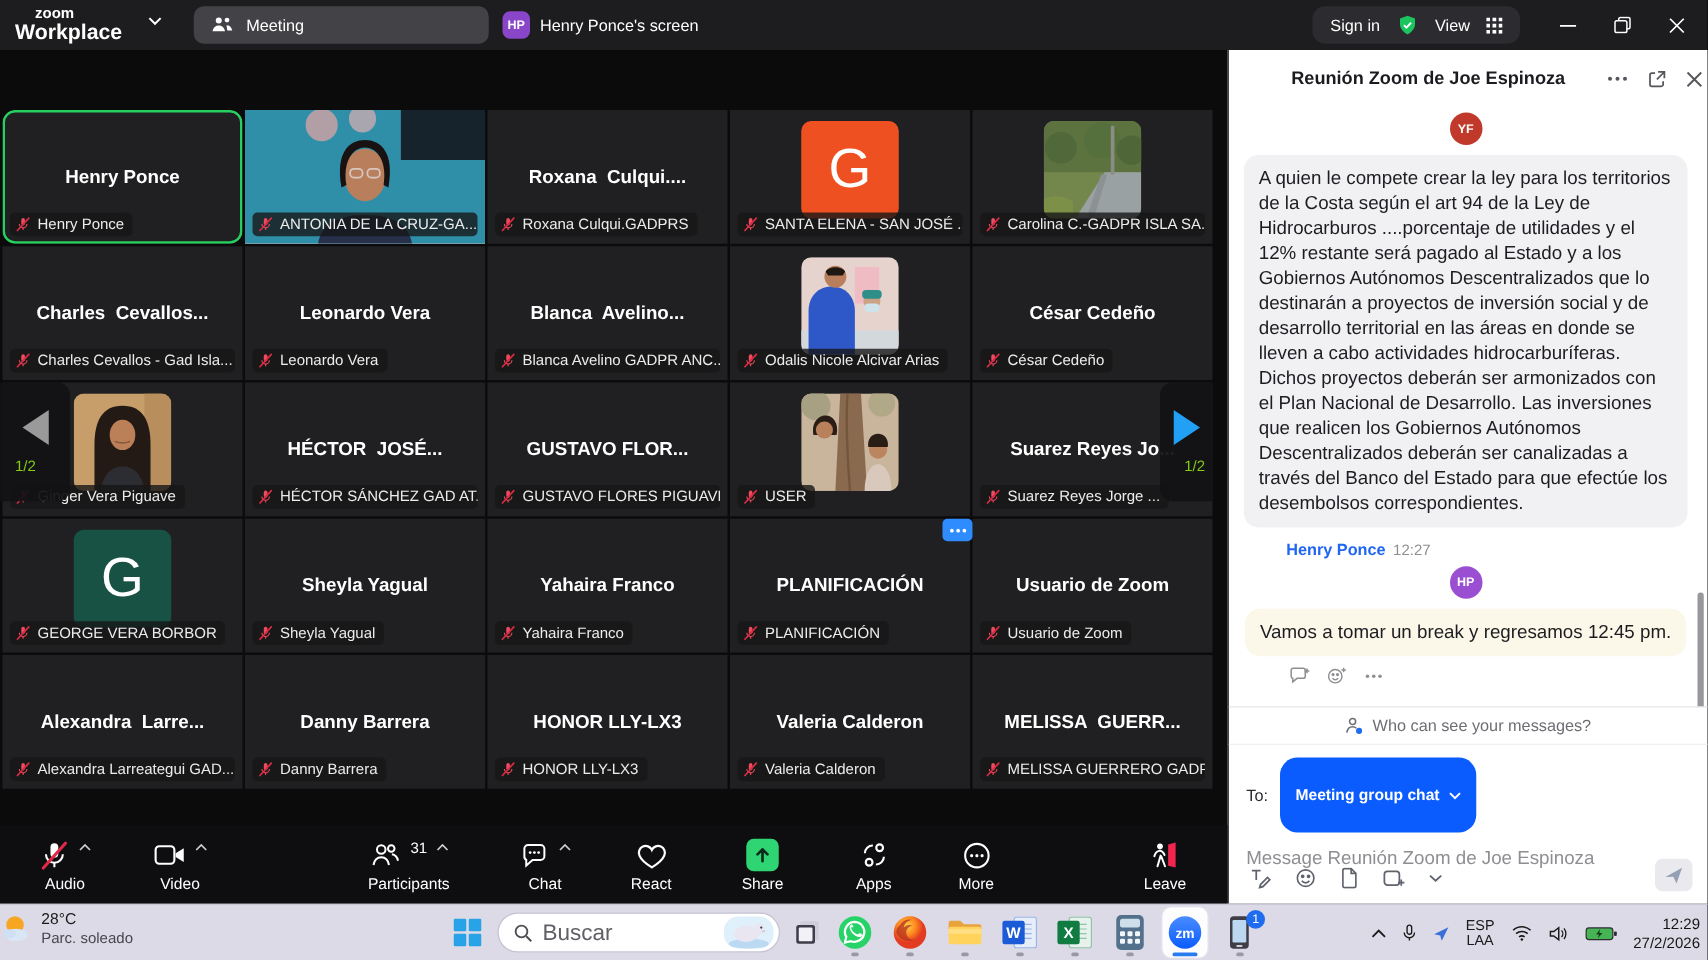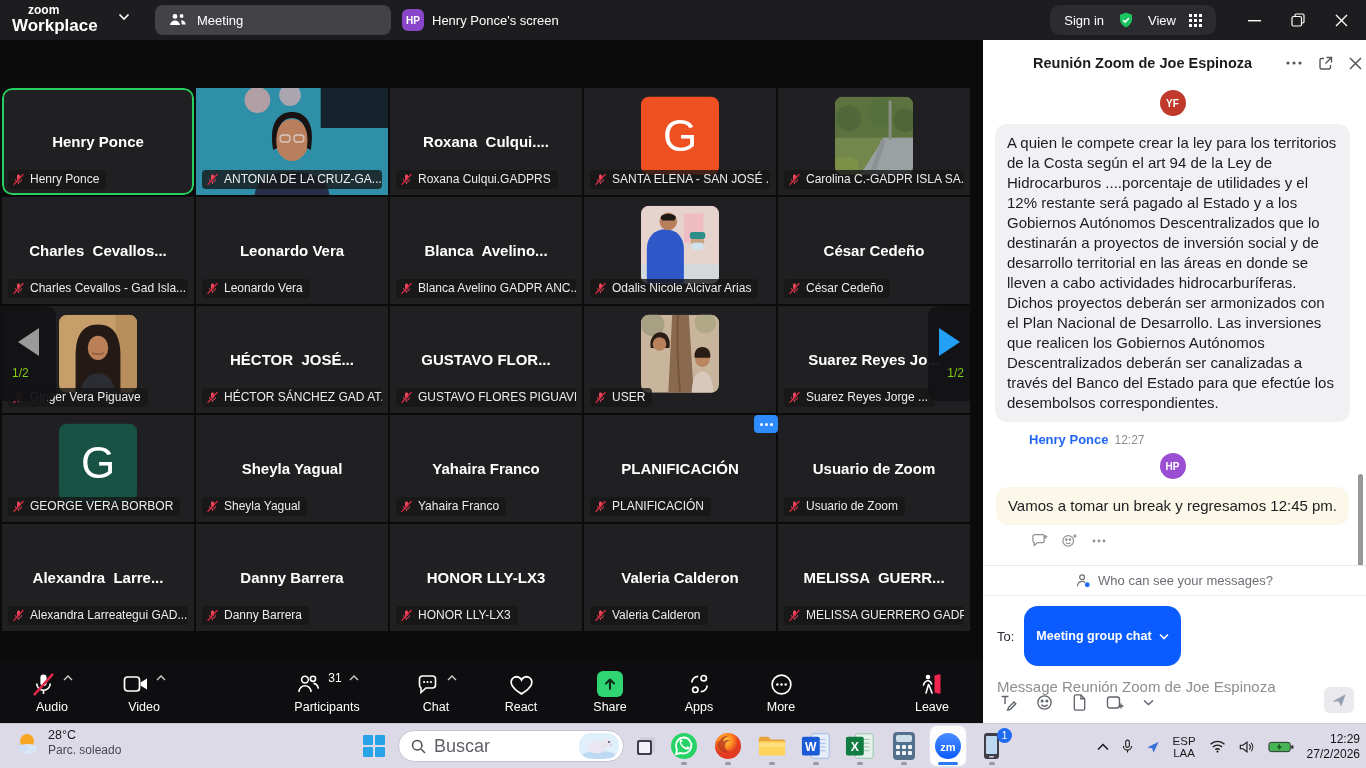--- a/index.html
+++ b/index.html
@@ -90,21 +90,21 @@
   .toolbar { position:absolute; left:0; top:660px; width:982px; height:63px; background:#0e0e10; }
   .tb-item { position:absolute; top:9px; display:flex; flex-direction:column; align-items:center; color:#fff; cursor:pointer; }
   .tb-iconrow { height:30px; display:flex; align-items:center; gap:7px; }
   .tb-label { font-size:12.5px; margin-top:1px; }
   .tb-count { font-size:12px; position:relative; top:-6px; }
   .tb-chevron { position:relative; top:-6px; }
   .share-box { width:26px; height:26px; background:#2fd573; border-radius:6px; display:flex; align-items:center; justify-content:center; }
 
   
   .taskbar { position:absolute; left:0; top:723px; width:1366px; height:45px; background:#dcdae6; border-top:1px solid #cac8d6; }
-  .weather { position:absolute; left:15px; top:4px; display:flex; align-items:flex-end; gap:7px; cursor:pointer; }
+  .weather { position:absolute; left:0; top:4px; display:flex; align-items:center; gap:7px; cursor:pointer; }
   .weather .wt1 { font-size:12.5px; color:#1a1a1a; }
   .weather .wt2 { font-size:12px; color:#47474f; margin-top:1px; }
   .start { position:absolute; left:362px; top:10px; cursor:pointer; }
   .searchbox { position:absolute; left:398px; top:6px; width:226px; height:32px; background:#fff; border:1px solid #c6c3d2;
     border-radius:16px; display:flex; align-items:center; padding:0 4px 0 12px; gap:8px; cursor:pointer; }
   .searchbox .ph { flex:1; color:#5f5f66; font-size:18px; }
   .taskview { position:absolute; left:634px; top:10px; cursor:pointer; }
   .apps { position:absolute; left:666px; top:2px; display:flex; gap:8px; }
   .app { width:36px; height:40px; position:relative; display:flex; align-items:center; justify-content:center; cursor:pointer; }
   .app .dash { position:absolute; bottom:1px; left:50%; transform:translateX(-50%); width:6px; height:3px; border-radius:2px; background:#9a97a8; }

